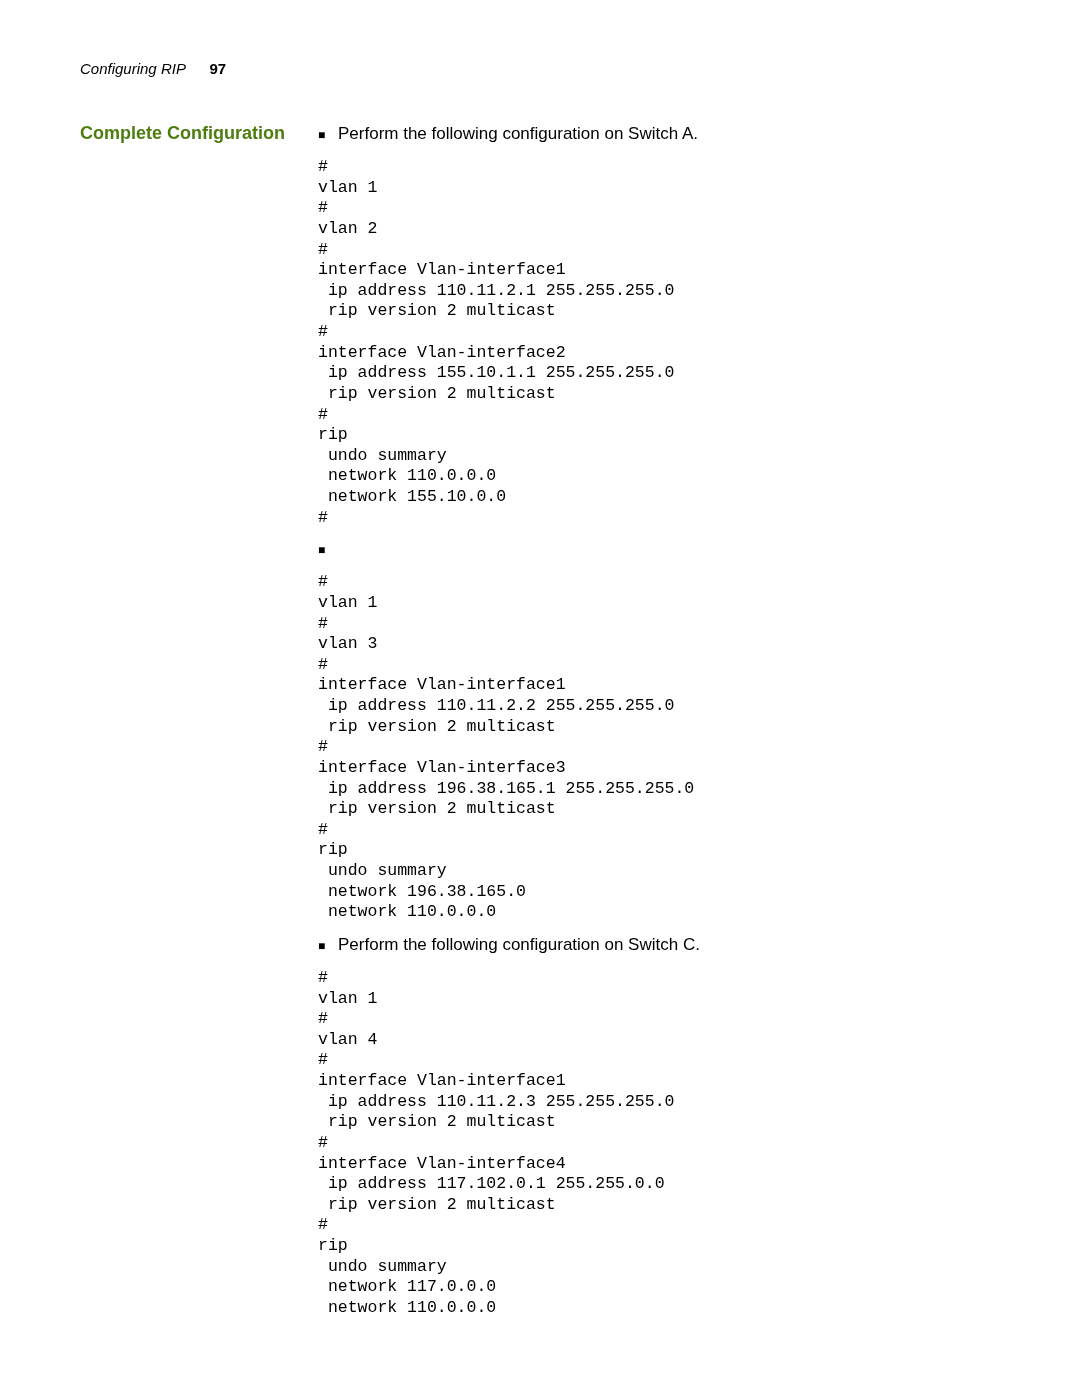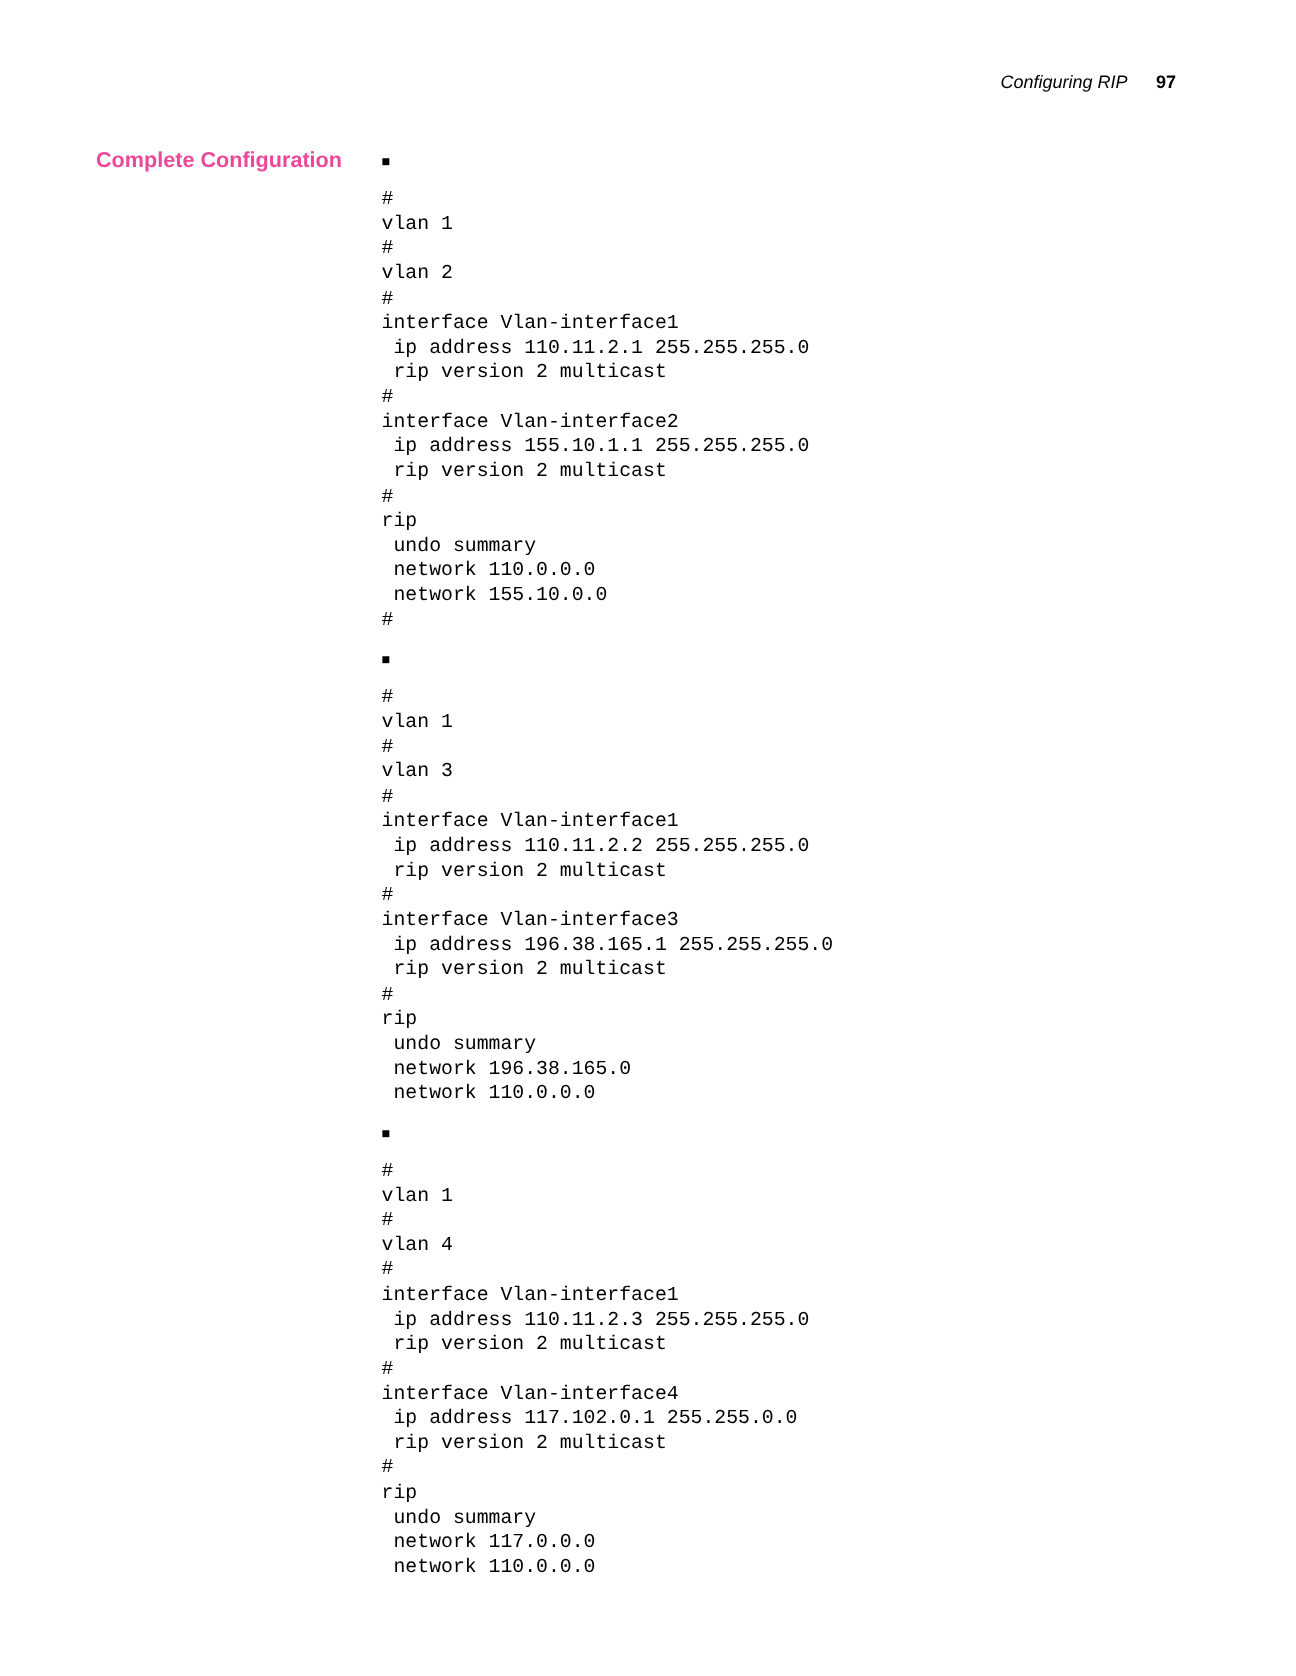--- a/index.html
+++ b/index.html
@@ -9,40 +9,40 @@
       font-family: Arial, Helvetica, sans-serif;
       font-size: 17px;
       color: #000;
       background: #fff;
     }
     .page {
       box-sizing: border-box;
       padding: 60px 100px 60px 80px;
     }
     .header {
-      text-align: right;
+      text-align: left;
       font-style: italic;
       font-size: 15px;
       color: #000;
       margin-bottom: 45px;
     }
     .header .pagenum {
       font-style: normal;
       font-weight: bold;
       margin-left: 20px;
     }
     .content {
       display: grid;
       grid-template-columns: 220px 1fr;
       column-gap: 18px;
     }
     .side-heading {
       font-weight: bold;
       font-size: 18px;
-      color: #ec4899;
+      color: #4d7c0f;
       line-height: 1.3;
     }
     .main {
     }
     .bulleted {
       display: flex;
       align-items: baseline;
       margin: 2px 0 12px 0;
       font-size: 17px;
     }
@@ -71,20 +71,21 @@
     <span>Configuring RIP</span>
     <span class="pagenum">97</span>
   </div>
 
   <div class="content">
     <div class="side-heading">Complete Configuration</div>
     <div class="main">
 
       <div class="bulleted">
         <span class="bullet">■</span>
+        <span>Perform the following configuration on Switch A.</span>
       </div>
       <div class="codeblock">#
 vlan 1
 #
 vlan 2
 #
 interface Vlan-interface1
  ip address 110.11.2.1 255.255.255.0
  rip version 2 multicast
 #
@@ -114,20 +115,21 @@
  ip address 196.38.165.1 255.255.255.0
  rip version 2 multicast
 #
 rip
  undo summary
  network 196.38.165.0
  network 110.0.0.0</div>
 
       <div class="bulleted">
         <span class="bullet">■</span>
+        <span>Perform the following configuration on Switch C.</span>
       </div>
       <div class="codeblock">#
 vlan 1
 #
 vlan 4
 #
 interface Vlan-interface1
  ip address 110.11.2.3 255.255.255.0
  rip version 2 multicast
 #

